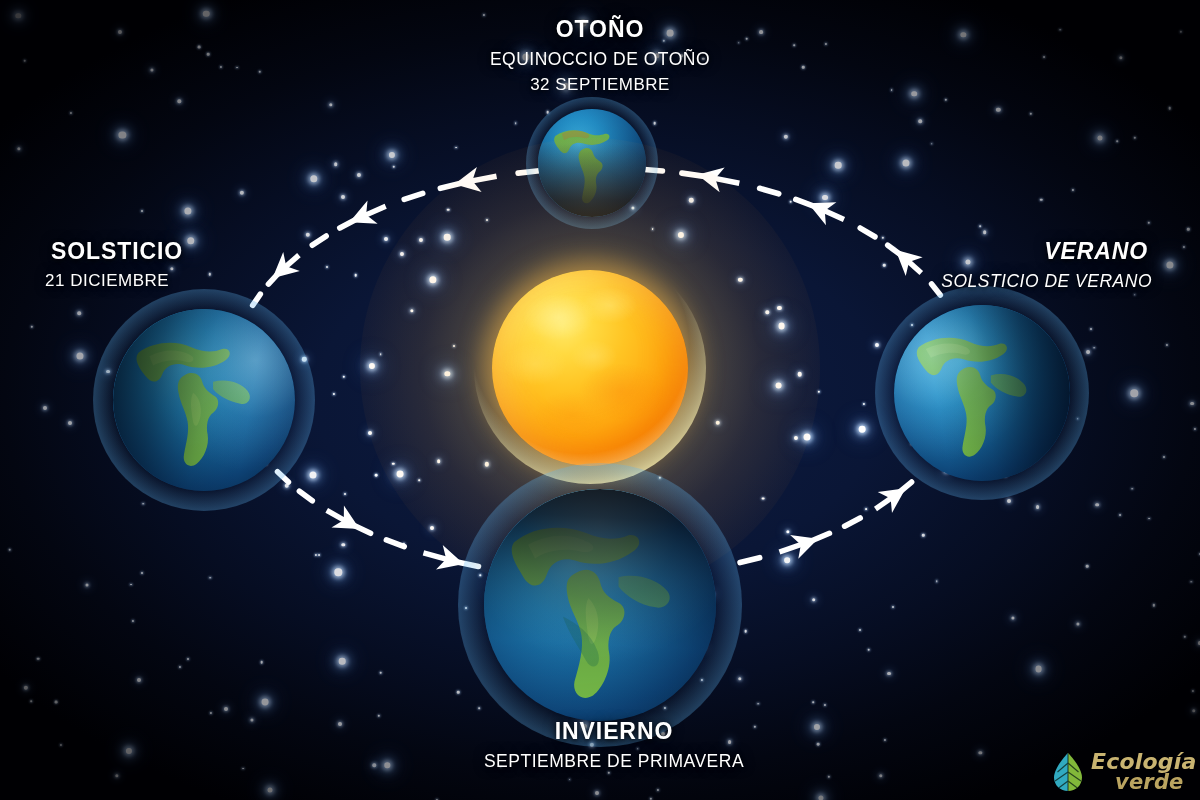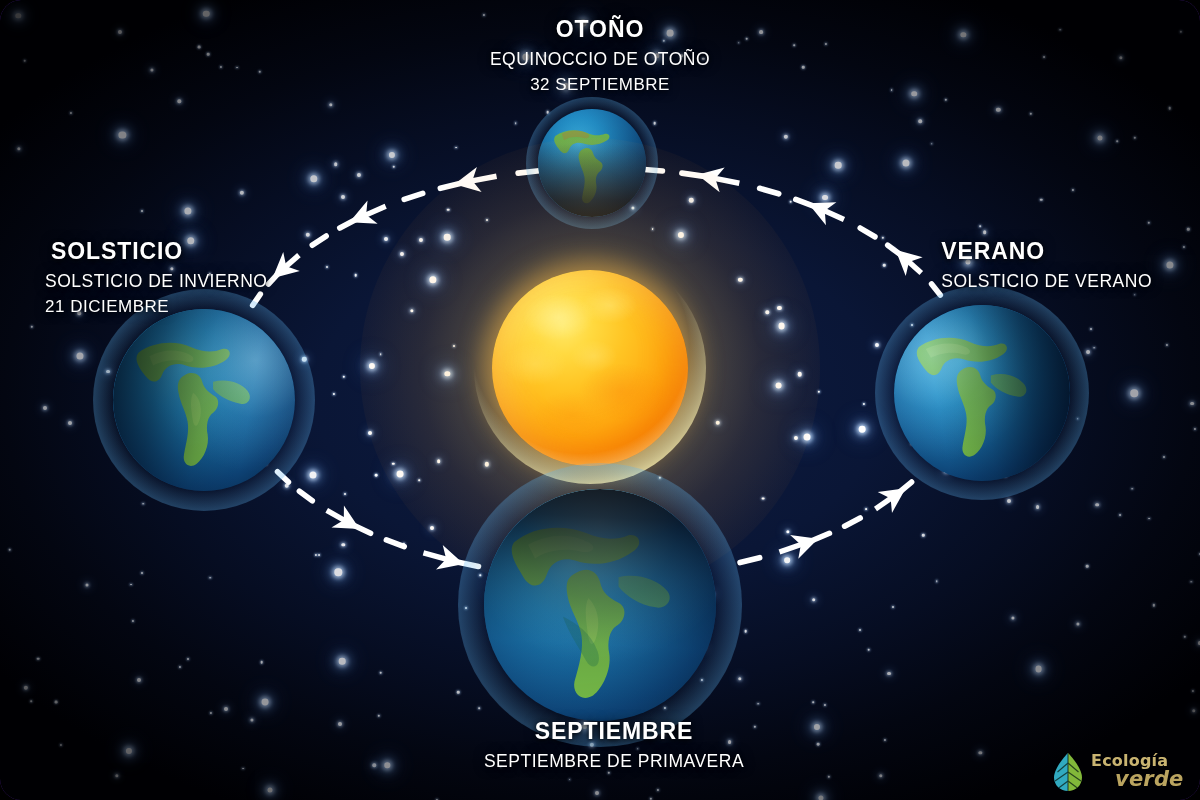--- a/index.html
+++ b/index.html
@@ -10,21 +10,20 @@
   }
   body {
     font-family: "Liberation Sans", sans-serif;
   }
   #stage {
     position: relative;
     width: 1200px;
     height: 800px;
     overflow: hidden;
     background: #4c1d95;
-    border-radius: 21px;
   }
 
   
   .space-bg {
     position: absolute;
     inset: 0;
     background:
       radial-gradient(ellipse 62% 58% at 50% 50%,
         #0d1c42 0%,
         #0a1636 38%,
@@ -249,42 +248,43 @@
     font-weight: 400;
     letter-spacing: 0.5px;
     margin-bottom: 3px;
   }
   .label .date {
     font-size: 17px;
     font-weight: 400;
     letter-spacing: 0.5px;
   }
   .label.center { text-align: center; }
-  .label.right  { text-align: left; }
+  .label.right  { text-align: right; font-style: italic; }
   .label.left   { text-align: left; }
 
   
   .logo {
     position: absolute;
     left: 1052px;
     top: 752px;
     display: flex;
     align-items: center;
     gap: 7px;
     opacity: 0.93;
   }
   .logo .mark { width: 32px; height: 40px; display: block; }
   .logo .word {
     display: flex;
     flex-direction: column;
     line-height: 0.92;
     font-family: "DejaVu Sans", sans-serif;
   }
   .logo .w1 {
-    font-size: 16px;
+    font-size: 22px;
+    font-style: italic;
     font-weight: 700;
     color: #d9c27a;
     letter-spacing: 0.2px;
   }
   .logo .w2 {
     font-size: 21px;
     font-style: italic;
     font-weight: 700;
     color: #c9b168;
     letter-spacing: 0.2px;
@@ -720,31 +720,30 @@
   </div>
 
   <div class="label center" style="left:600px; top:14px; transform:translateX(-50%);">
     <div class="season">OTOÑO</div>
     <div class="event">EQUINOCCIO DE OTOÑO</div>
     <div class="date">32 SEPTIEMBRE</div>
   </div>
 
   <div class="label left" style="left:45px; top:236px;">
     <div class="season" style="margin-left:6px;">SOLSTICIO</div>
-    <div class="event">SOLSTICIO DE INVIERNO</div>
     <div class="date">21 DICIEMBRE</div>
   </div>
 
   <div class="label right" style="right:48px; top:236px;">
     <div class="season" style="margin-right:4px;">VERANO</div>
     <div class="event">SOLSTICIO DE VERANO</div>
   </div>
 
   <div class="label center" style="left:614px; top:716px; transform:translateX(-50%);">
-    <div class="season">SEPTIEMBRE</div>
+    <div class="season">INVIERNO</div>
     <div class="event">SEPTIEMBRE DE PRIMAVERA</div>
   </div>
 
   <div class="logo">
     <svg class="mark" viewBox="0 0 32 40">
       <defs>
         <clipPath id="leafclip">
           <path d="M16 1 C16 1, 2 15, 2 25.5 C2 33.2, 8.3 39 16 39 C23.7 39, 30 33.2, 30 25.5 C30 15, 16 1, 16 1 Z"></path>
         </clipPath>
       </defs>

